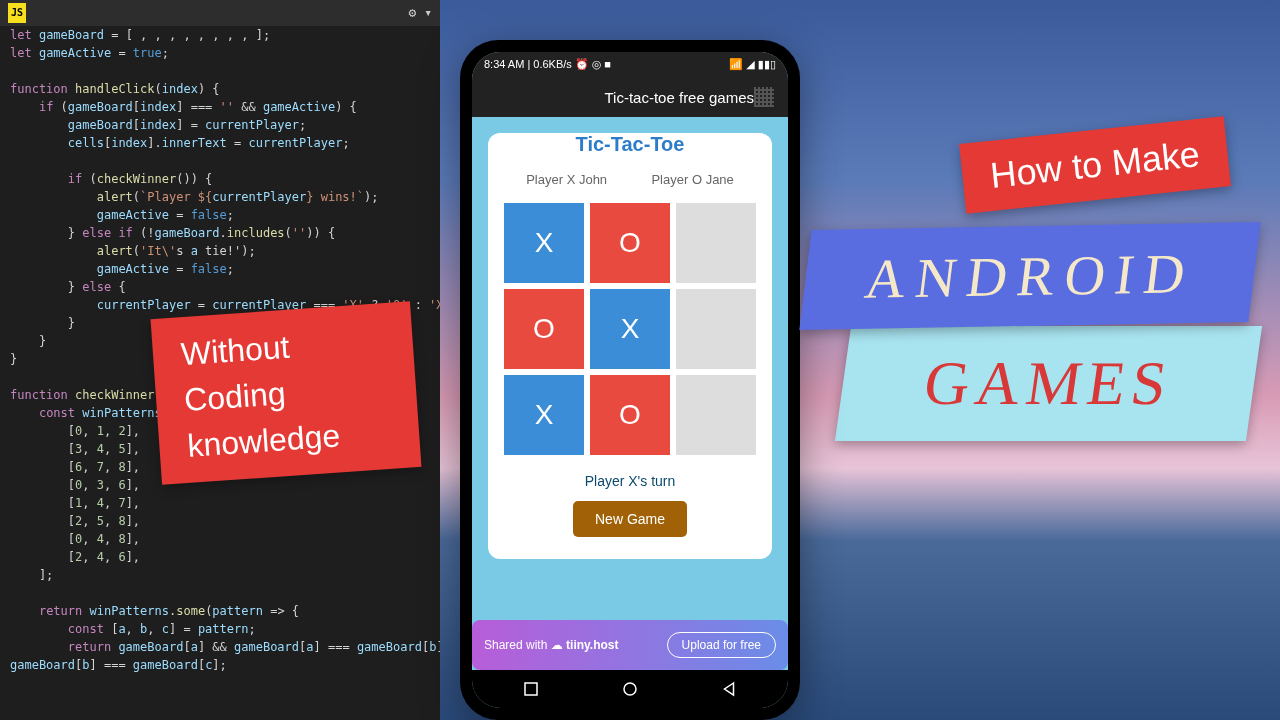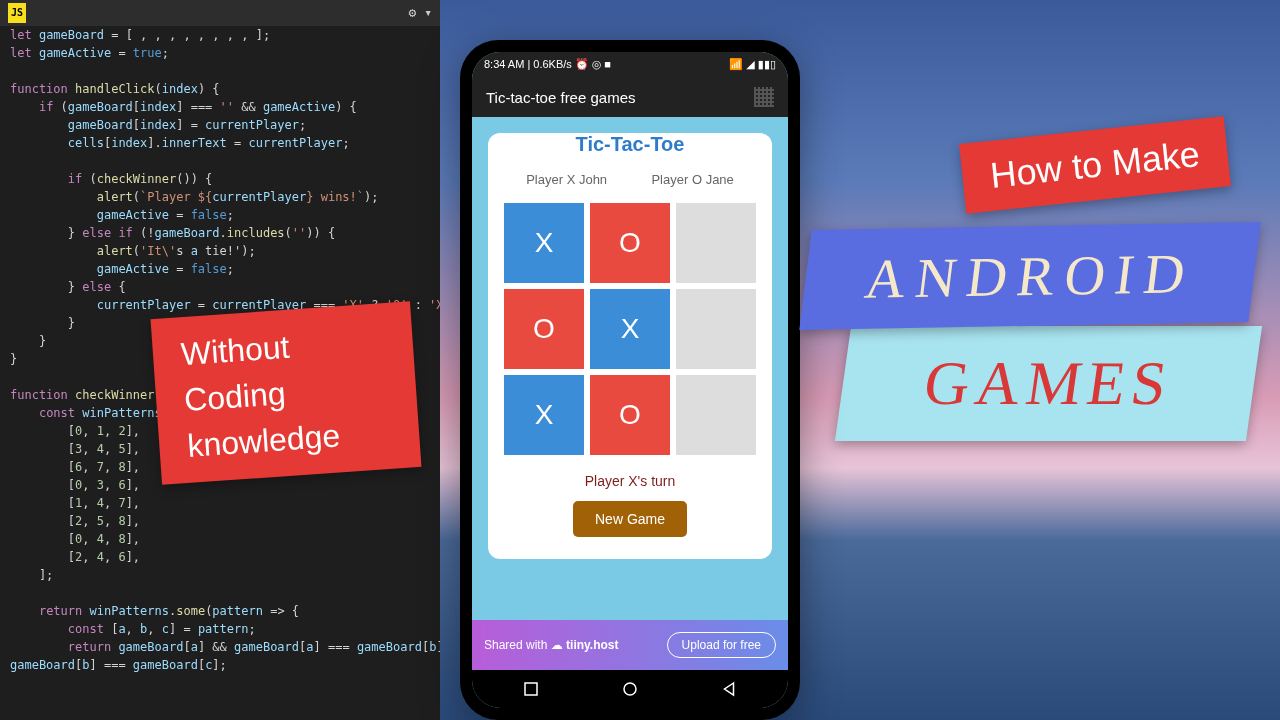--- a/index.html
+++ b/index.html
@@ -19,34 +19,34 @@
 .var { color: #9cdcfe; }
 .str { color: #ce9178; }
 .num { color: #b5cea8; }
 .const { color: #569cd6; }
 
 
 .phone { position: absolute; left: 460px; top: 40px; width: 340px; height: 680px; background: #000; border-radius: 38px; padding: 12px; z-index: 3; box-shadow: 0 10px 40px rgba(0,0,0,0.4); }
 .phone-screen { width: 100%; height: 100%; background: #7ac9e5; border-radius: 28px; overflow: hidden; display: flex; flex-direction: column; position: relative; }
 .status-bar { background: #222; color: #fff; font-size: 11px; padding: 6px 12px; display: flex; justify-content: space-between; align-items: center; }
 .status-icons { display: flex; gap: 4px; font-size: 11px; }
-.app-title { background: #222; color: #fff; font-size: 15px; padding: 10px 14px; display: flex; justify-content: space-between; align-items: center; }
+.app-title { background: #222; color: #fff; font-size: 15px; padding: 10px 14px; display: flex; justify-content: flex-end; align-items: center; }
 .qr { width: 20px; height: 20px; background: repeating-linear-gradient(0deg, #555 0 2px, transparent 2px 4px), repeating-linear-gradient(90deg, #555 0 2px, transparent 2px 4px); }
 .game-area { flex: 1; padding: 16px; }
 .game-card { background: #fff; border-radius: 12px; padding: 0 16px 22px; }
 .game-title { color: #2c7cc9; text-align: center; font-size: 20px; font-weight: bold; margin-bottom: 16px; }
 .players { display: flex; justify-content: space-around; color: #666; font-size: 13px; margin-bottom: 16px; }
 .grid { display: grid; grid-template-columns: repeat(3, 1fr); gap: 6px; margin-bottom: 18px; }
 .cell { aspect-ratio: 1; display: flex; align-items: center; justify-content: center; font-size: 28px; color: #fff; font-weight: normal; }
 .cell-x { background: #3a8dd6; }
 .cell-o { background: #e84a3f; }
 .cell-empty { background: #ddd; }
-.turn { color: #7f1d1d; text-align: center; font-size: 14px; margin-bottom: 12px; }
+.turn { color: #0c4a6e; text-align: center; font-size: 14px; margin-bottom: 12px; }
 .new-game { background: #a16207; color: #fff; border: none; padding: 10px 22px; border-radius: 5px; font-size: 14px; display: block; margin: 0 auto; }
-.hosting-bar { background: linear-gradient(90deg, #b85dd9, #6a8de8); color: #fff; padding: 12px; display: flex; align-items: center; justify-content: space-between; font-size: 12px; }
+.hosting-bar { background: linear-gradient(90deg, #b85dd9, #6a8de8); color: #fff; padding: 12px; display: flex; align-items: center; justify-content: space-between; font-size: 12px; border-radius: 8px; }
 .upload-btn { border: 1.5px solid #fff; padding: 5px 14px; border-radius: 16px; font-size: 12px; }
 .nav-bar { background: #000; padding: 10px; display: flex; justify-content: space-around; align-items: center; }
 .nav-icon { width: 18px; height: 18px; }
 
 
 .overlay-red { background: #e53935; color: #fff; padding: 14px 28px; position: absolute; font-size: 32px; box-shadow: 0 4px 12px rgba(0,0,0,0.3); }
 .overlay-without { left: 156px; top: 310px; transform: rotate(-4deg); width: 260px; line-height: 46px; z-index: 4; }
 .overlay-howto { right: 52px; top: 130px; transform: rotate(-6deg); font-size: 36px; z-index: 4; }
 .overlay-blue { position: absolute; right: 26px; top: 226px; background: #5a6de0; color: #f5e8c8; font-family: 'Georgia', serif; font-size: 56px; letter-spacing: 10px; padding: 18px 60px; transform: skewX(-8deg) rotate(-1deg); z-index: 3; box-shadow: 0 4px 12px rgba(0,0,0,0.3); }
 .overlay-cyan { position: absolute; right: 26px; top: 326px; background: #a8e4f0; color: #d93838; font-family: 'Georgia', serif; font-size: 62px; letter-spacing: 6px; padding: 22px 82px; transform: skewX(-8deg); z-index: 2; box-shadow: 0 4px 12px rgba(0,0,0,0.3); }

